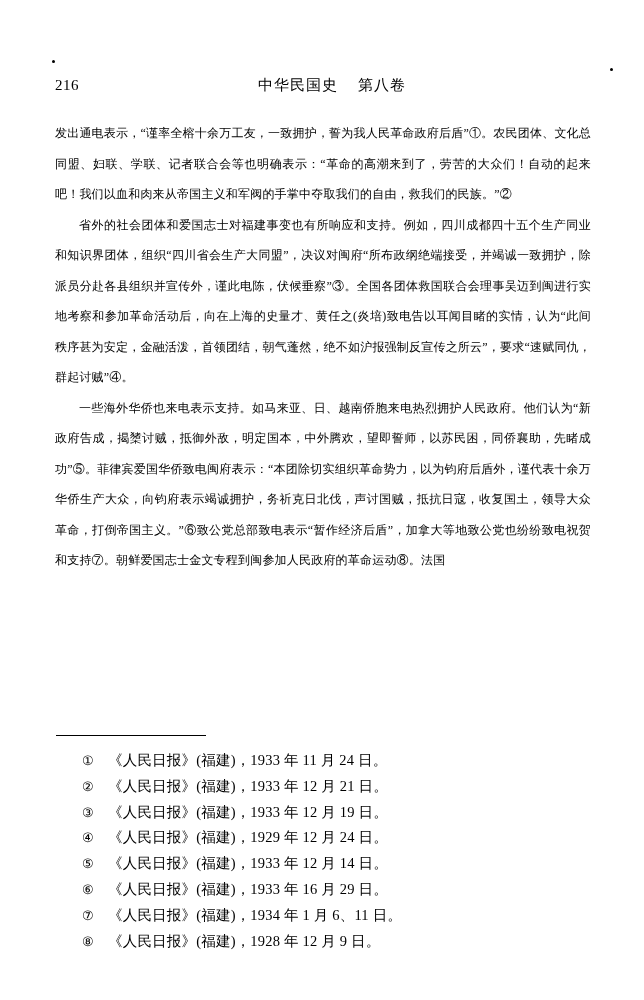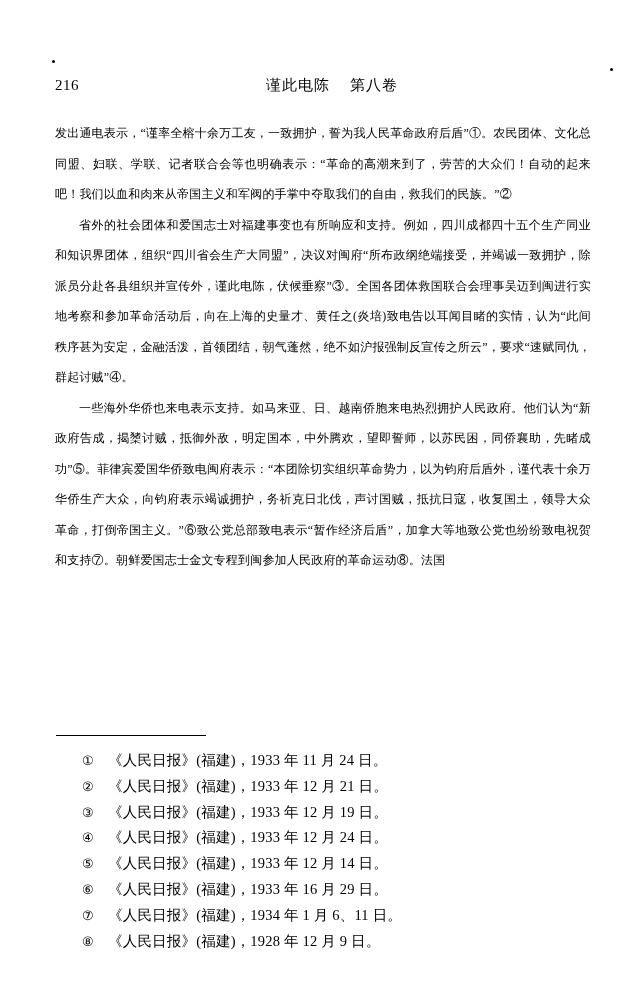--- a/index.html
+++ b/index.html
@@ -110,21 +110,21 @@
 <body>
 
 <div class="page">
 
   <span class="corner-dot dot-tl"></span>
   <span class="corner-dot dot-tr"></span>
 
   <div class="header">
     <span class="page-num">216</span>
     <span class="header-title">
-      <span>谨此电陈</span><span class="vol">第八卷</span>
+      <span>中华民国史</span><span class="vol">第八卷</span>
     </span>
   </div>
 
   <div class="body-text">
     <p>发出通电表示，“谨率全榕十余万工友，一致拥护，誓为我人民革命政府后盾”①。农民团体、文化总同盟、妇联、学联、记者联合会等也明确表示：“革命的高潮来到了，劳苦的大众们！自动的起来吧！我们以血和肉来从帝国主义和军阀的手掌中夺取我们的自由，救我们的民族。”②</p>
     <p class="indent">省外的社会团体和爱国志士对福建事变也有所响应和支持。例如，四川成都四十五个生产同业和知识界团体，组织“四川省会生产大同盟”，决议对闽府“所布政纲绝端接受，并竭诚一致拥护，除派员分赴各县组织并宣传外，谨此电陈，伏候垂察”③。全国各团体救国联合会理事吴迈到闽进行实地考察和参加革命活动后，向在上海的史量才、黄任之(炎培)致电告以耳闻目睹的实情，认为“此间秩序甚为安定，金融活泼，首领团结，朝气蓬然，绝不如沪报强制反宣传之所云”，要求“速赋同仇，群起讨贼”④。</p>
     <p class="indent">一些海外华侨也来电表示支持。如马来亚、日、越南侨胞来电热烈拥护人民政府。他们认为“新政府告成，揭橥讨贼，抵御外敌，明定国本，中外腾欢，望即誓师，以苏民困，同侨襄助，先睹成功”⑤。菲律宾爱国华侨致电闽府表示：“本团除切实组织革命势力，以为钧府后盾外，谨代表十余万华侨生产大众，向钧府表示竭诚拥护，务祈克日北伐，声讨国贼，抵抗日寇，收复国土，领导大众革命，打倒帝国主义。”⑥致公党总部致电表示“暂作经济后盾”，加拿大等地致公党也纷纷致电祝贺和支持⑦。朝鲜爱国志士金文专程到闽参加人民政府的革命运动⑧。法国</p>
   </div>
 
   <div class="footnote-rule"></div>
@@ -137,21 +137,21 @@
     <div class="fn">
       <span class="fn-mark">②</span>
       <span class="fn-text">《人民日报》(福建)，1933 年 12 月 21 日。</span>
     </div>
     <div class="fn">
       <span class="fn-mark">③</span>
       <span class="fn-text">《人民日报》(福建)，1933 年 12 月 19 日。</span>
     </div>
     <div class="fn">
       <span class="fn-mark">④</span>
-      <span class="fn-text">《人民日报》(福建)，1933 年 12 月 24 日。</span>
+      <span class="fn-text">《人民日报》(福建)，1929 年 12 月 24 日。</span>
     </div>
     <div class="fn">
       <span class="fn-mark">⑤</span>
       <span class="fn-text">《人民日报》(福建)，1933 年 12 月 14 日。</span>
     </div>
     <div class="fn">
       <span class="fn-mark">⑥</span>
       <span class="fn-text">《人民日报》(福建)，1933 年 16 月 29 日。</span>
     </div>
     <div class="fn">

